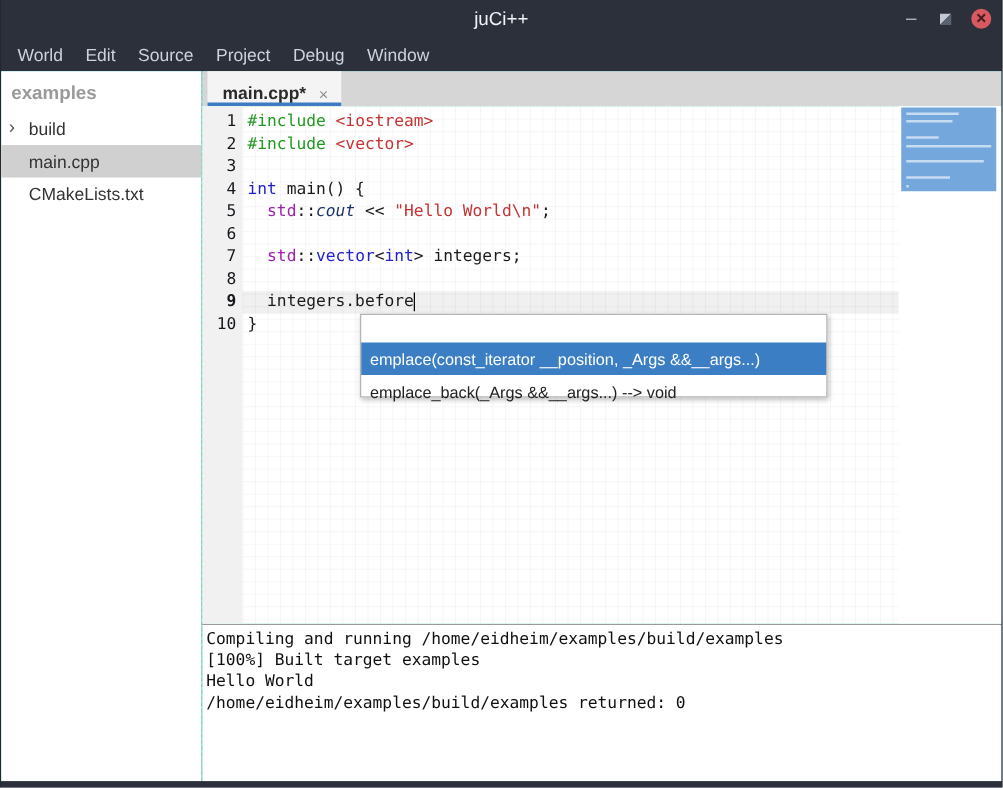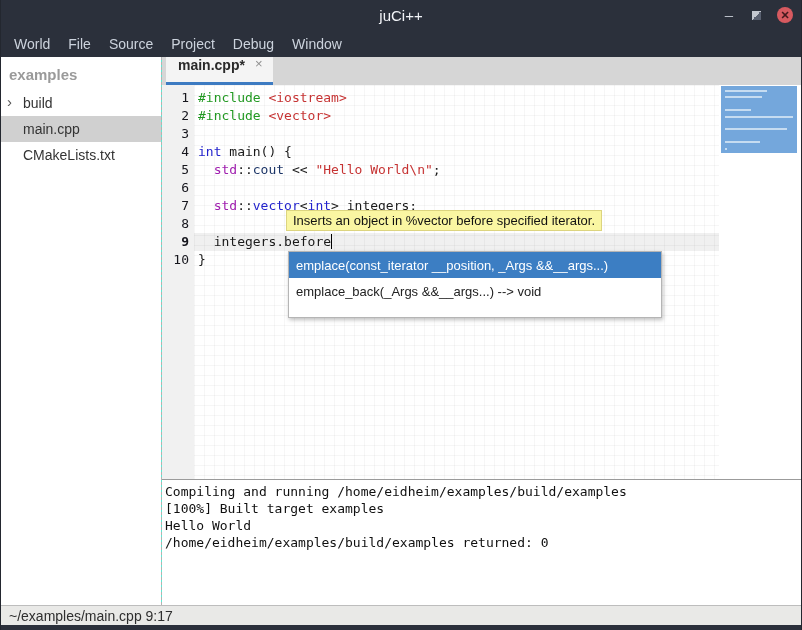--- a/index.html
+++ b/index.html
@@ -23,57 +23,57 @@
   .sidebar{width:160px;background:#ffffff;flex:none;}
   .side-header{color:#9a9a9a;font-weight:bold;font-size:15px;padding:9px 8px 7px 8px;}
   .tree-item{height:26px;display:flex;align-items:center;font-size:14px;color:#333;position:relative;padding-left:22px;}
   .tree-item.selected{background:#d0d0d0;}
   .tree-chevron{position:absolute;left:6px;top:3px;color:#555;font-size:15px;}
 
   .right{flex:1;display:flex;flex-direction:column;border-left:1px dashed #b2b2b2;min-width:0;}
 
   
   .tabbar{height:28px;background:#d6d6d6;display:flex;flex:none;padding-left:4px;}
-  .tab{background:#f4f4f4;border-bottom:3px solid #3d7bc2;display:flex;align-items:flex-start;padding:0 10px 0 12px;gap:10px;}
+  .tab{background:#f4f4f4;border-bottom:3px solid #3d7bc2;display:flex;align-items:flex-end;padding:0 10px 0 12px;gap:10px;}
   .tab-label{font-weight:bold;font-size:14px;color:#2a2a2a;}
   .tab-close{color:#8f8f8f;font-size:13px;line-height:1;}
 
   
   .editor{flex:1;position:relative;background:#fff;overflow:hidden;}
   .gutter-bg{position:absolute;left:0;top:0;bottom:0;width:32px;background:#f1f1f1;}
   .grid-bg{position:absolute;left:32px;top:0;bottom:0;right:82px;
     background-image:linear-gradient(to right,rgba(0,0,0,0.035) 1px,transparent 1px),
                      linear-gradient(to bottom,rgba(0,0,0,0.035) 1px,transparent 1px);
     background-size:10px 10px;}
   .code-lines{position:absolute;left:0;top:4px;right:82px;font-family:"DejaVu Sans Mono",monospace;font-size:13px;line-height:18px;}
   .cline{display:flex;height:18px;white-space:pre;}
   .cline .num{width:32px;flex:none;text-align:right;padding-right:5px;box-sizing:border-box;color:#16161d;}
   .cline .txt{padding-left:4px;flex:1;color:#1a1a1a;}
   .cline.current .txt{background:rgba(0,0,0,0.06);}
   .cline.current .num{font-weight:bold;}
   .tok-pp{color:#229922;}
   .tok-inc{color:#c63333;}
   .tok-kw{color:#2222cc;}
   .tok-ns{color:#a020af;text-align:right;}
-  .tok-obj{color:#1c3567;}
+  .tok-obj{color:#1c3567;font-style:italic;}
   .tok-str{color:#c63333;}
   .caret{display:inline-block;width:0;border-left:1.5px solid #000;height:15px;vertical-align:text-bottom;}
 
   
   .minimap{position:absolute;right:0;top:0;bottom:0;width:82px;background:#fff;}
   .mm-slider{position:absolute;left:2px;right:4px;top:1px;height:67px;background:#74a7dc;}
   .mm-mark{position:absolute;left:4px;height:2px;background:#c6dcf1;}
 
   
   .tooltip{position:absolute;left:124px;top:125px;height:21px;background:#faf6a2;border:1px solid #dcd47f;box-sizing:border-box;
     font-size:13px;color:#111;display:flex;align-items:center;padding:0 6px;white-space:nowrap;}
   .popup{position:absolute;left:126px;top:166px;width:374px;height:67px;background:#fff;border:1px solid #b5b5b5;
     box-shadow:1px 2px 4px rgba(0,0,0,0.25);box-sizing:border-box;}
   .popup-item{height:26px;display:flex;align-items:center;padding:0 7px;font-size:13px;color:#222;white-space:nowrap;}
-  .popup-item.selected{background:#3c7ec3;color:#fff;}
+  .popup-item.selected{background:#3c7ec3;color:#fff;margin-top:22px;}
 
   
   .hsep{height:1px;background:#9b9b9b;flex:none;}
   .output{height:122px;background:#fff;flex:none;font-family:"DejaVu Sans Mono",monospace;font-size:13px;line-height:17px;color:#101010;padding:3px 0 0 3px;white-space:pre;}
 
   
   .statusbar{height:20px;background:#e9e9e7;border-top:1px solid #bdbdbd;display:flex;align-items:center;padding-left:8px;font-size:14px;color:#2e2e2e;flex:none;box-sizing:border-box;}
   .bottomstrip{height:5px;background:#2b303b;flex:none;}
 </style>
 </head>
@@ -85,21 +85,21 @@
     <div class="title">juCi++</div>
     <div class="winbtns">
       <div class="btn-min">–</div>
       <div class="btn-restore"></div>
       <div class="btn-close">✕</div>
     </div>
   </div>
 
   <div class="menubar">
       <div class="menu-item">World</div>
-      <div class="menu-item">File</div>
+      <div class="menu-item">Edit</div>
       <div class="menu-item">Source</div>
       <div class="menu-item">Project</div>
       <div class="menu-item">Debug</div>
       <div class="menu-item">Window</div>
     </div>
 
   <div class="main">
     <div class="sidebar">
       <div class="side-header">examples</div>
       <div id="tree">
@@ -145,30 +145,26 @@
               <div class="mm-mark" style="top: 4px; width: 41.8px;"></div>
               <div class="mm-mark" style="top: 10.4px; width: 37.4px;"></div>
               <div class="mm-mark" style="top: 23.2px; width: 26.4px;"></div>
               <div class="mm-mark" style="top: 29.6px; width: 68px;"></div>
               <div class="mm-mark" style="top: 42.4px; width: 61.6px;"></div>
               <div class="mm-mark" style="top: 55.2px; width: 35.2px;"></div>
               <div class="mm-mark" style="top: 61.6px; width: 2.2px;"></div>
             </div>
         </div>
 
-        <div class="tooltip">Inserts an object in %vector before specified iterator.</div>
 
         <div class="popup" id="popup">
             <div class="popup-item selected">emplace(const_iterator __position, _Args &amp;&amp;__args...)</div>
             <div class="popup-item">emplace_back(_Args &amp;&amp;__args...) --&gt; void</div>
           </div>
       </div>
 
       <div class="hsep"></div>
       <div class="output" id="output"><div>Compiling and running /home/eidheim/examples/build/examples</div><div>[100%] Built target examples</div><div>Hello World</div><div>/home/eidheim/examples/build/examples returned: 0</div></div>
     </div>
   </div>
 
-  <div class="statusbar">
-    <span>~/examples/main.cpp 9:17</span>
-  </div>
   <div class="bottomstrip"></div>
 </div>
 
 </body></html>

